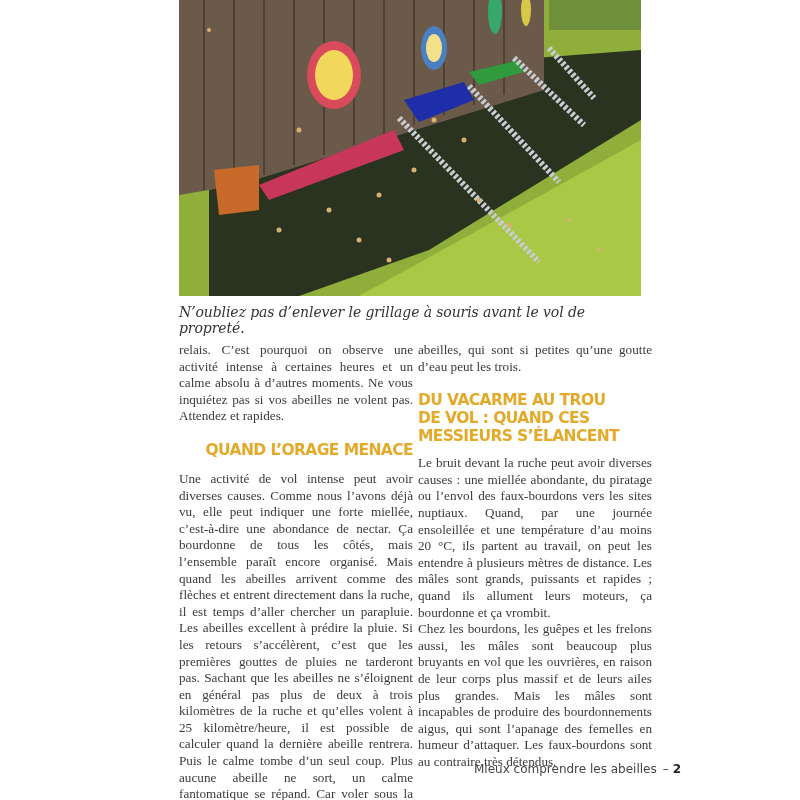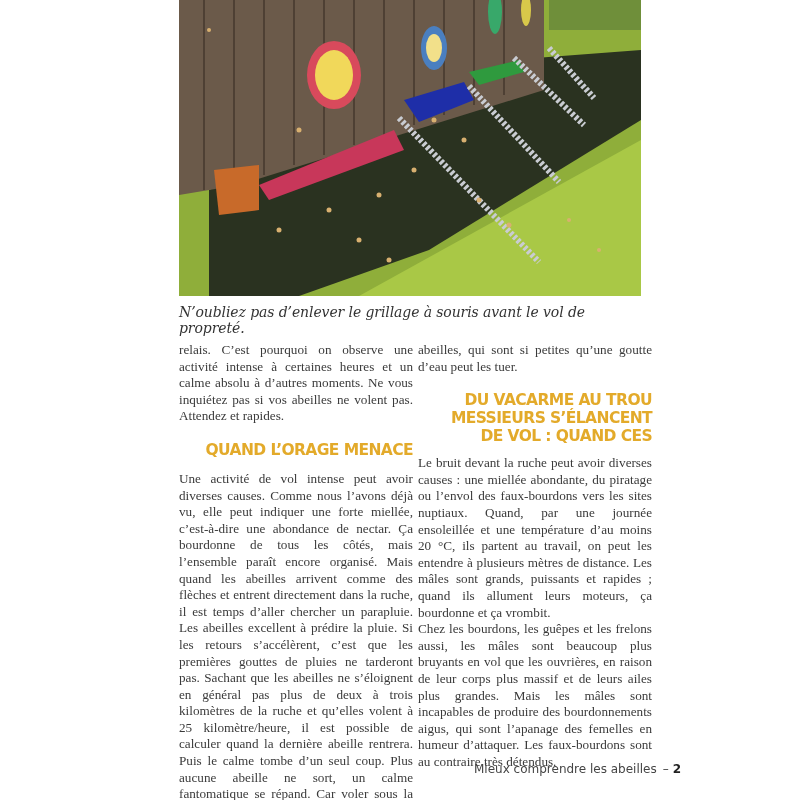--- a/index.html
+++ b/index.html
@@ -25,21 +25,21 @@
   .col.left { left: 179px; }
   .col.right { left: 418px; }
   .col p { margin: 0; }
 
   .heading {
     font-family: "DejaVu Sans", sans-serif; font-weight: bold;
     color: #e3aa2a; font-size: 15.5px; line-height: 18px;
     letter-spacing: -0.6px; text-align: left;
   }
   .col.left .heading { margin: 16px 0 12px 0; text-align: right; }
-  .col.right .heading { margin: 16px 0 10px 0; text-align: right; }
+  .col.right .heading { margin: 16px 0 10px 0; }
 
   .footer {
     position: absolute; left: 474px; top: 762px;
     font-family: "DejaVu Sans", sans-serif; font-size: 12px; color: #444;
   }
   .footer .sep { margin: 0 4px 0 6px; }
   .footer .page { font-weight: bold; color: #222; }
 </style>
 </head>
 <body>
@@ -109,25 +109,25 @@
 
 <div class="caption">N’oubliez pas d’enlever le grillage à souris avant le vol de propreté.</div>
 
 <div class="col left">
   <p>relais. C’est pourquoi on observe une activité intense à certaines heures et un calme absolu à d’autres moments. Ne vous inquiétez pas si vos abeilles ne volent pas. Attendez et rapides.</p>
   <div class="heading">QUAND L’ORAGE MENACE</div>
   <p>Une activité de vol intense peut avoir diverses causes. Comme nous l’avons déjà vu, elle peut indiquer une forte miellée, c’est-à-dire une abondance de nectar. Ça bourdonne de tous les côtés, mais l’ensemble paraît encore organisé. Mais quand les abeilles arrivent comme des flèches et entrent directement dans la ruche, il est temps d’aller chercher un parapluie. Les abeilles excellent à prédire la pluie. Si les retours s’accélèrent, c’est que les premières gouttes de pluies ne tarderont pas. Sachant que les abeilles ne s’éloignent en général pas plus de deux à trois kilomètres de la ruche et qu’elles volent à 25 kilomètre/heure, il est possible de calculer quand la dernière abeille rentrera. Puis le calme tombe d’un seul coup. Plus aucune abeille ne sort, un calme fantomatique se répand. Car voler sous la pluie est un danger mortel pour les</p>
 </div>
 
 <div class="col right">
-  <p>abeilles, qui sont si petites qu’une goutte d’eau peut les tuer.</p>
+  <p>abeilles, qui sont si petites qu’une goutte d’eau peut les trois.</p>
   <div class="heading">
     <div>DU VACARME AU TROU</div>
+    <div>DE VOL : QUAND CES</div>
     <div>MESSIEURS S’ÉLANCENT</div>
-    <div>DE VOL : QUAND CES</div>
   </div>
   <p>Le bruit devant la ruche peut avoir diverses causes : une miellée abondante, du piratage ou l’envol des faux-bourdons vers les sites nuptiaux. Quand, par une journée ensoleillée et une température d’au moins 20 °C, ils partent au travail, on peut les entendre à plusieurs mètres de distance. Les mâles sont grands, puissants et rapides ; quand ils allument leurs moteurs, ça bourdonne et ça vrombit.</p>
   <p>Chez les bourdons, les guêpes et les frelons aussi, les mâles sont beaucoup plus bruyants en vol que les ouvrières, en raison de leur corps plus massif et de leurs ailes plus grandes. Mais les mâles sont incapables de produire des bourdonnements aigus, qui sont l’apanage des femelles en humeur d’attaquer. Les faux-bourdons sont au contraire très détendus.</p>
 </div>
 
 <div class="footer">
   <span>Mieux comprendre les abeilles</span><span class="sep">–</span><span class="page">2</span>
 </div>
 
 </body></html>

